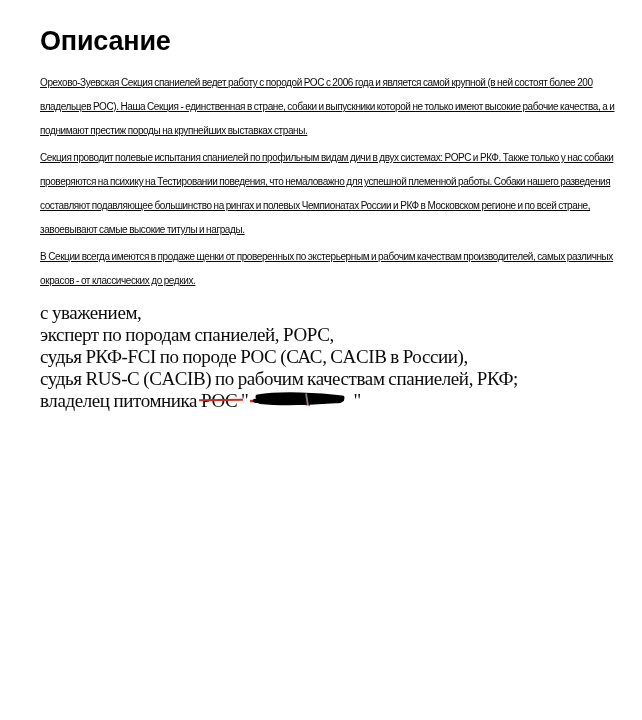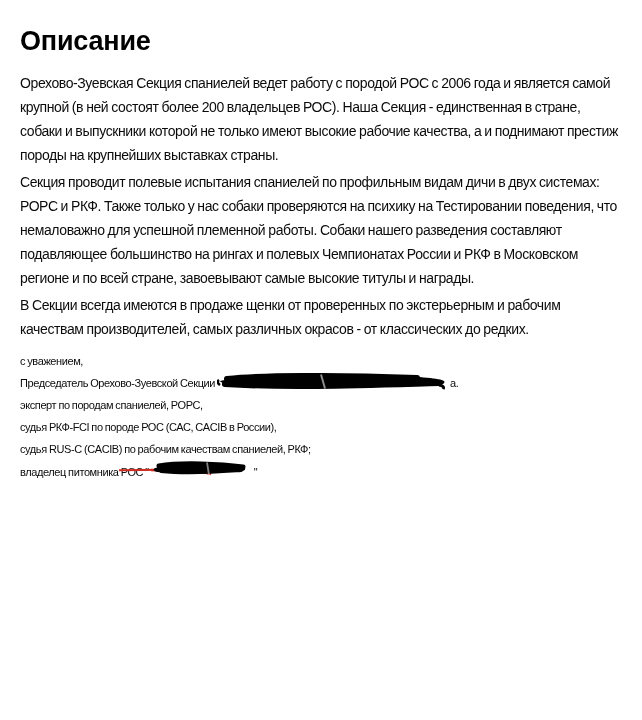--- a/index.html
+++ b/index.html
@@ -1,40 +1,40 @@
 <!DOCTYPE html>
 <html><head>
 <meta charset="utf-8">
 <style>
   html,body{margin:0;padding:0;background:#ffffff;}
   body{width:642px;height:720px;overflow:hidden;}
   .page{
     box-sizing:border-box;
     width:642px;height:720px;
-    padding:26px 22px 0 20px;
+    padding:26px 22px 0 40px;
     background:#ffffff;
     font-family:"Liberation Sans","DejaVu Sans",sans-serif;
     color:#0b0b0b;
     overflow:hidden;
   }
   .title{
     margin:0 0 15px 0;
     font-size:27px;line-height:30px;
     font-weight:700;letter-spacing:-0.2px;
     color:#000000;
   }
   .body-p{
     margin:0 0 3px 0;
-    font-size:14px;line-height:24px;
-    letter-spacing:-0.4px;word-spacing:-0.5px;
+    font-size:10px;line-height:24px;
+    letter-spacing:-0.4px;word-spacing:-0.5px;text-decoration:underline;
   }
   .signature{
     margin-top:9px;
-    font-size:11px;line-height:22px;
-    letter-spacing:-0.4px;word-spacing:-0.5px;
+    font-size:19px;line-height:22px;
+    letter-spacing:-0.4px;word-spacing:-0.5px;font-family:Liberation Serif, serif;
   }
   .sig-line{white-space:nowrap;}
   .scribble{
     display:inline-block;
     vertical-align:-3px;
     margin:0 3px 0 2px;
     line-height:0;
   }
   .l6wrap{position:relative;display:inline-block;white-space:nowrap;}
   .l6-redline{
@@ -54,30 +54,20 @@
   <h1 class="title">Описание</h1>
 
   <p class="body-p">Орехово-Зуевская Секция спаниелей ведет работу с породой РОС с 2006 года и является самой крупной (в ней состоят более 200 владельцев РОС). Наша Секция - единственная в стране, собаки и выпускники которой не только имеют высокие рабочие качества, а и поднимают престиж породы на крупнейших выставках страны.</p>
   <p class="body-p">Секция проводит полевые испытания спаниелей по профильным видам дичи в двух системах: РОРС и РКФ. Также только у нас собаки проверяются на психику на Тестировании поведения, что немаловажно для успешной племенной работы. Собаки нашего разведения составляют подавляющее большинство на рингах и полевых Чемпионатах России и РКФ в Московском регионе и по всей стране, завоевывают самые высокие титулы и награды.</p>
   <p class="body-p">В Секции всегда имеются в продаже щенки от проверенных по экстерьерным и рабочим качествам производителей, самых различных окрасов - от классических до редких.</p>
 
   <div class="signature">
 
     <div class="sig-line">с уважением,</div>
 
-    <div class="sig-line">
-      <span>Председатель Орехово-Зуевской Секции</span><span class="scribble"><svg width="230" height="17" viewBox="0 0 230 17" xmlns="http://www.w3.org/2000/svg">
-        <path d="M3 8 C30 2, 90 7, 150 4 C190 2, 222 5, 227 8 C229 11, 224 13, 210 13 C160 11, 120 14, 60 13 C30 13, 4 12, 3 8 Z" fill="#000000"></path>
-        <path d="M10 6 C60 1, 140 3, 200 5" stroke="#000000" stroke-width="6" fill="none" stroke-linecap="round"></path>
-        <path d="M8 11 C70 15, 150 12, 222 10" stroke="#000000" stroke-width="6" fill="none" stroke-linecap="round"></path>
-        <path d="M2 7 q-3 2 1 5" stroke="#000000" stroke-width="2.5" fill="none"></path>
-        <path d="M222 12 q6 1 4 4" stroke="#000000" stroke-width="3" fill="none"></path>
-        <path d="M104 1.5 L108 15.5" stroke="#ffffff" stroke-width="2" opacity="0.55"></path>
-      </svg></span><span>а.</span>
-    </div>
 
     <div class="sig-line">эксперт по породам спаниелей, РОРС,</div>
     <div class="sig-line">судья РКФ-FCI по породе РОС (САС, CACIB в России),</div>
     <div class="sig-line">судья RUS-C (CACIB) по рабочим качествам спаниелей, РКФ;</div>
 
     <div class="sig-line">
       <span>владелец питомника </span><span class="l6wrap"><span>РОС "</span><span class="scribble l6-blob"><svg width="100" height="19" viewBox="0 0 100 19" xmlns="http://www.w3.org/2000/svg">
           <path d="M-2 10 L52 12 L60 14" stroke="#d02b20" stroke-width="2.4" fill="none"></path>
           <path d="M4 8 C25 3, 55 6, 90 6 C96 7, 96 11, 88 12 C60 10, 30 13, 6 12 C2 11, 2 9, 4 8 Z" fill="#000000"></path>
           <path d="M8 6 C30 2, 70 4, 92 7" stroke="#000000" stroke-width="5" fill="none" stroke-linecap="round"></path>

